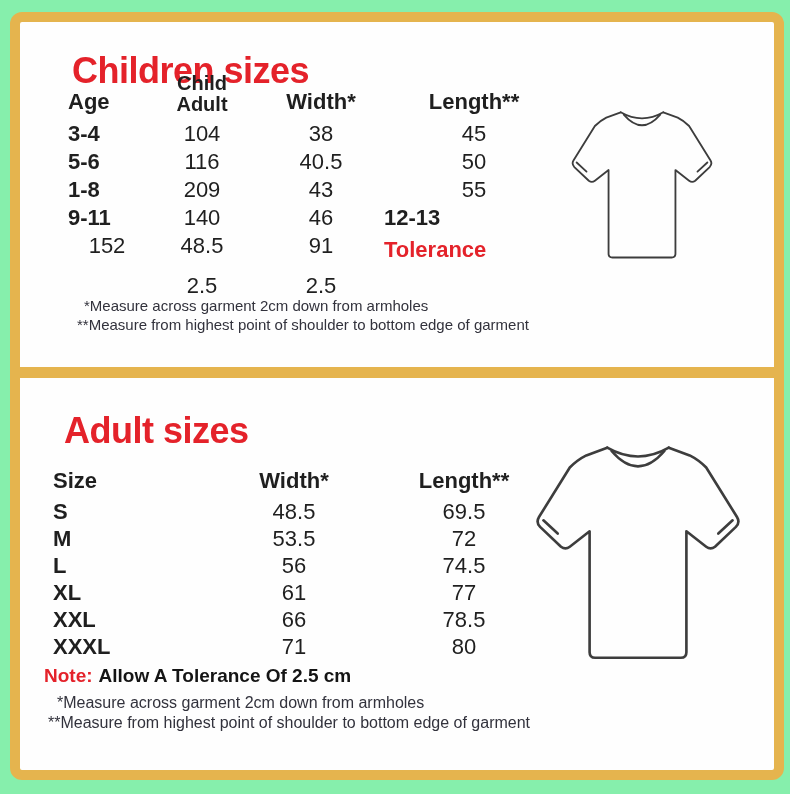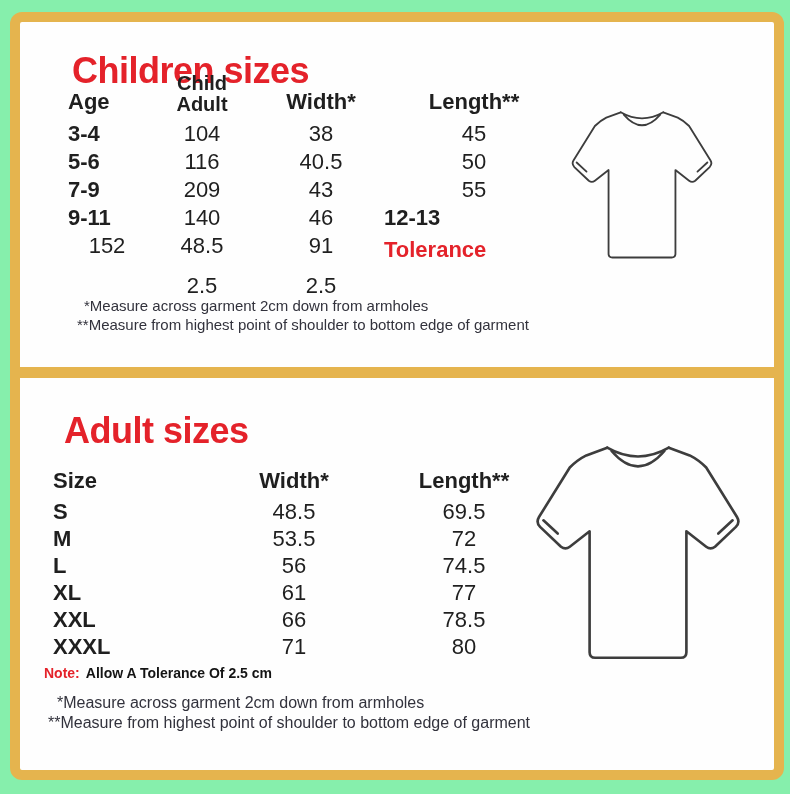--- a/index.html
+++ b/index.html
@@ -43,21 +43,21 @@
   .c-foot2{left:77px;top:316px;}
   .c-units{position:absolute;left:92px;top:338px;font-size:17px;font-weight:bold;color:#141414;}
 
   
   .a-table{
     position:absolute;left:45px;top:464px;
     display:grid;grid-template-columns:130px 230px 110px;
   }
   .a-cell{font-size:22px;height:27px;display:flex;align-items:center;color:#1f1f1f;margin-left:8px;}
   .a-head{height:34px;font-weight:bold;}
-  .a-note{position:absolute;left:44px;top:665px;font-size:14px;font-weight:bold;color:#141414;}
+  .a-note{position:absolute;left:44px;top:665px;font-size:19px;font-weight:bold;color:#141414;}
   .a-note .red{margin-right:6px;}
   .a-foot1{left:57px;top:694px;font-size:16px;}
   .a-foot2{left:48px;top:714px;font-size:16px;}
 
   .tee{position:absolute;}
   .tee-children{left:566px;top:98px;width:152px;height:170px;}
   .tee-adult{left:528px;top:426px;width:220px;height:248px;}
   .tee svg{width:100%;height:100%;}
   .tee path{fill:none;stroke:#3d3d3d;stroke-width:2.4;stroke-linecap:round;stroke-linejoin:round;}
 </style>
@@ -80,21 +80,21 @@
     <div class="cell cell-left bold">3-4</div>
     <div class="cell cell-center">104</div>
     <div class="cell cell-center">38</div>
     <div class="cell cell-center">45</div>
 
     <div class="cell cell-left bold">5-6</div>
     <div class="cell cell-center">116</div>
     <div class="cell cell-center">40.5</div>
     <div class="cell cell-center">50</div>
 
-    <div class="cell cell-left bold">7-9</div>
+    <div class="cell cell-left bold">1-8</div>
     <div class="cell cell-center">209</div>
     <div class="cell cell-center">43</div>
     <div class="cell cell-center">55</div>
 
     <div class="cell cell-left bold">9-11</div>
     <div class="cell cell-center">140</div>
     <div class="cell cell-center">46</div>
 
     <div class="cell cell-left bold">12-13</div>
     <div class="cell cell-center">152</div>

